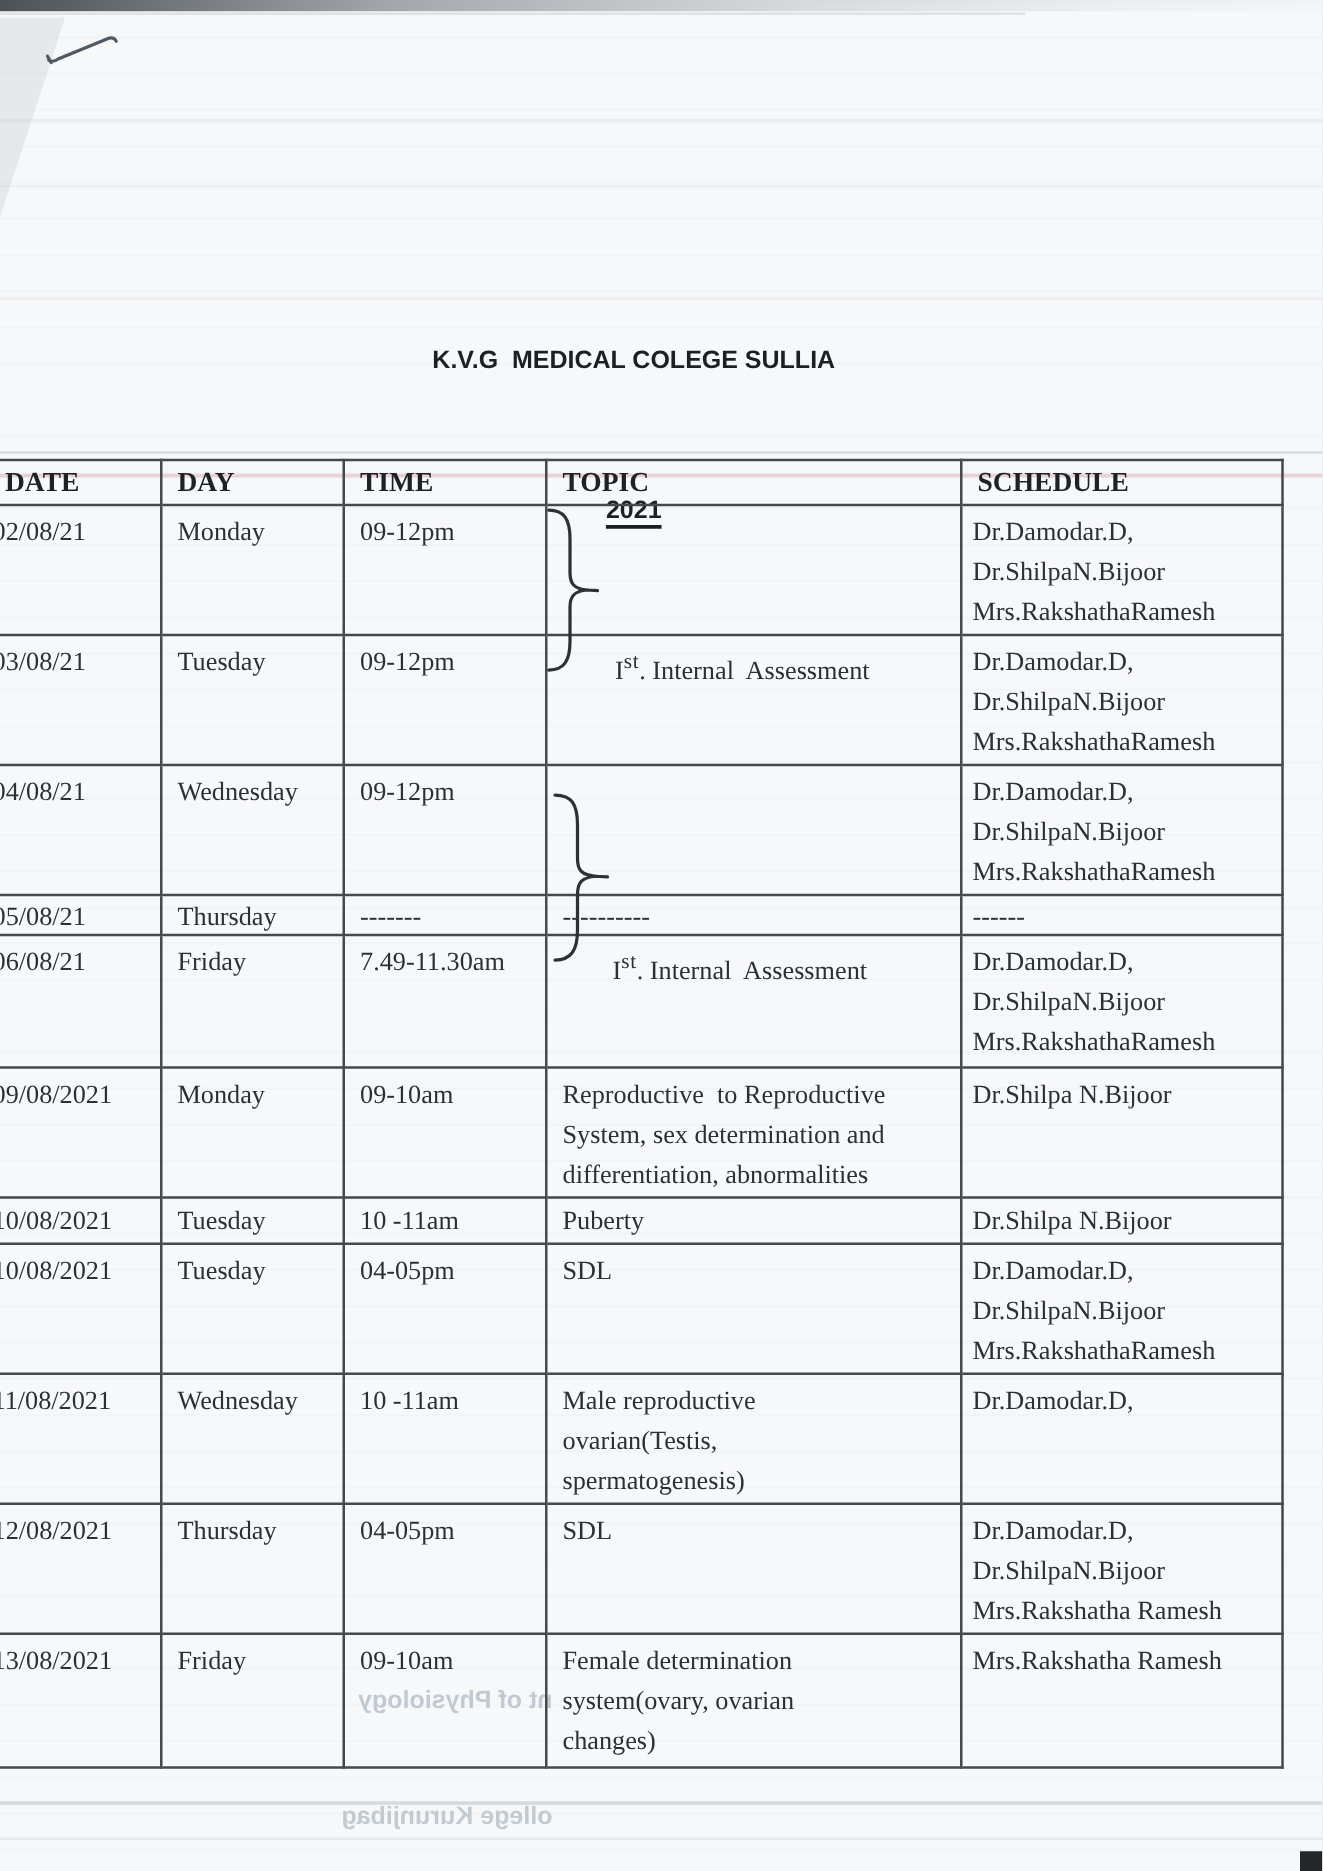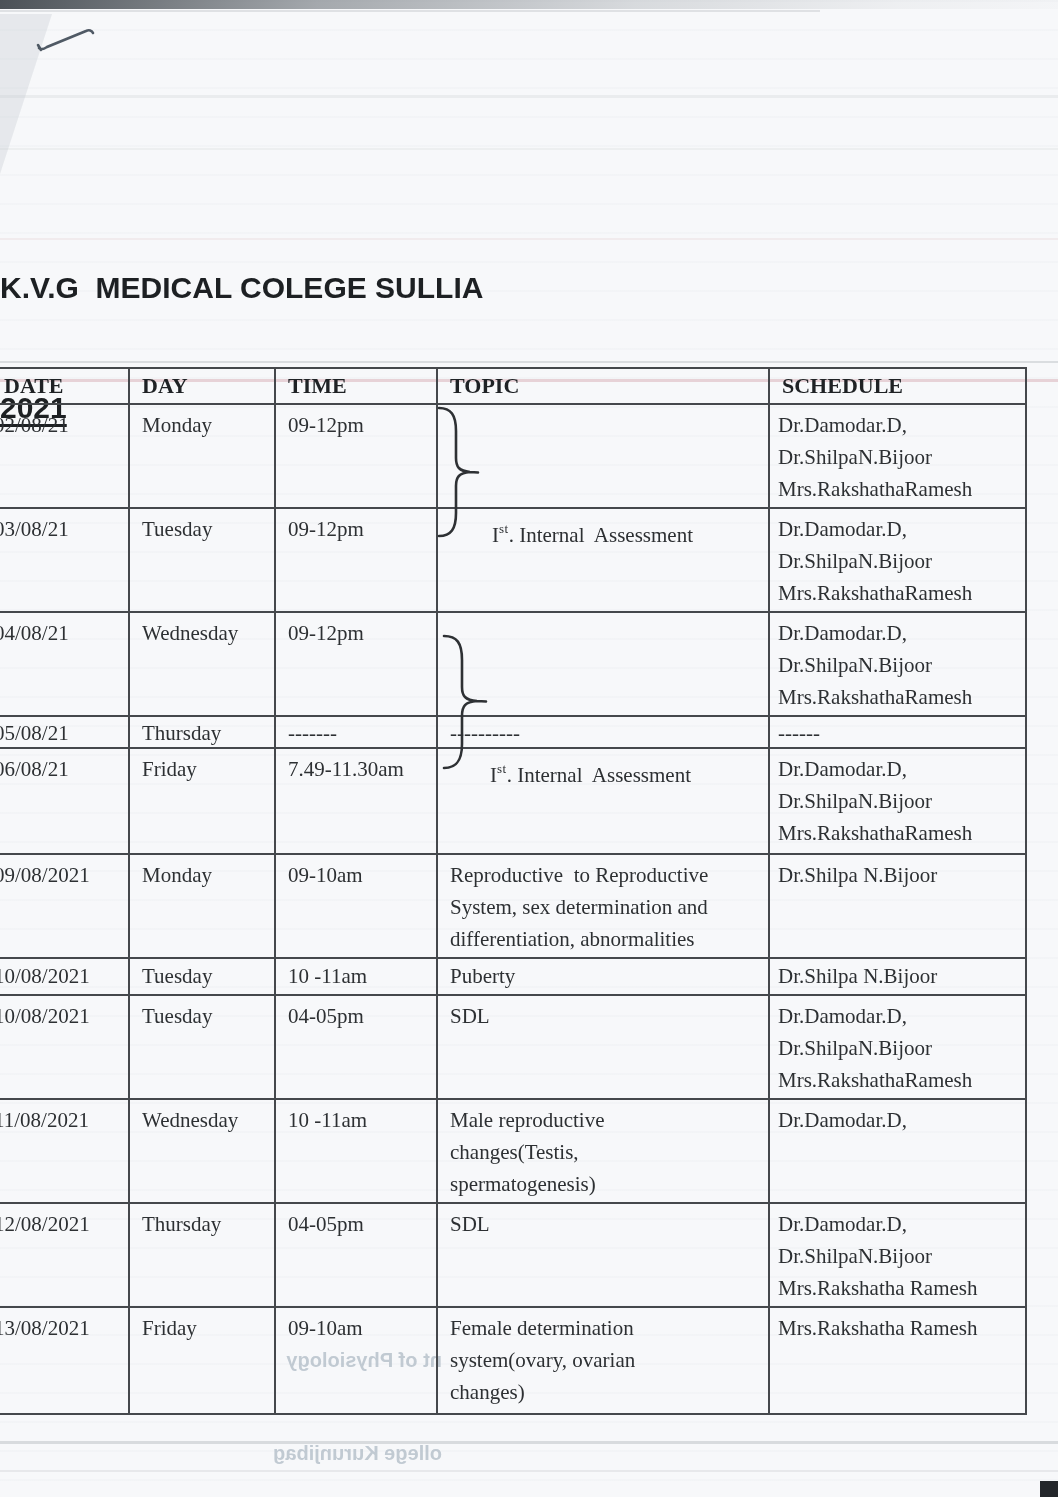--- a/index.html
+++ b/index.html
@@ -36,23 +36,23 @@
   .s4 { top:361px; height:2px; background:rgba(120,126,132,0.22); }
   .s5 { top:379px; height:3px; background:rgba(206,148,158,0.38); }
   .s6 { top:1441px; height:3px; background:rgba(146,152,158,0.30); }
   .s7 { top:1470px; height:2px; background:rgba(178,184,190,0.24); }
   .corner-dark { right:0; bottom:0; width:18px; height:16px; background:#23262a; z-index:4; }
 
   .pen-mark { left:34px; top:22px; z-index:5; }
 
   .doc-title {
     position:absolute; top:188px; left:0; width:1014px; z-index:2;
-    text-align:left;
+    text-align:center;
     font-family:"Liberation Sans", sans-serif; font-weight:bold;
-    font-size:30px; line-height:40px; color:#1d2023;
+    font-size:20px; line-height:40px; color:#1d2023;
     white-space:pre-wrap;
   }
   .u { text-decoration:underline; text-decoration-thickness:3px; text-underline-offset:6px; }
 
   .sched { position:absolute; left:-14px; top:367px; z-index:2; }
   table.grid {
     border-collapse:collapse; table-layout:fixed; width:1039px;
     font-size:21px; color:#2d3033;
   }
   .grid th, .grid td { border:2px solid #45484c; overflow:hidden; }
@@ -62,21 +62,21 @@
   }
   .grid th.h-date { padding-left:16px; }
   .grid td {
     vertical-align:top; padding:4px 8px 2px 12px; line-height:32px;
   }
   .grid td.c-date   { padding-left:6px; }
   .grid td.c-teacher{ padding-left:8px; padding-right:4px; }
   .grid td.c-topic  { padding-right:14px; }
   .tline, .pline { display:block; white-space:pre; }
   .ia { display:inline-block; margin-left:42px; white-space:pre; }
-  .ia sup { font-size:13px; vertical-align:9px; letter-spacing:0.5px; }
+  .ia sup { font-size:17px; vertical-align:9px; letter-spacing:0.5px; }
 
   .brace { position:absolute; z-index:3; }
 
   .bleed {
     position:absolute; left:142px; top:1283px; width:300px; z-index:1;
     transform:scaleX(-1);
     font-family:"Liberation Sans", sans-serif; font-weight:bold;
     font-size:20px; line-height:31px; color:#b4bfc9; opacity:0.8;
     filter:blur(0.5px); white-space:pre;
   }
@@ -216,21 +216,21 @@
           <span class="pline">Mrs.RakshathaRamesh</span>
         </td>
       </tr>
 
       <tr style="height:99px">
         <td class="c-date">11/08/2021</td>
         <td>Wednesday</td>
         <td>10 -11am</td>
         <td class="c-topic">
           <span class="tline">Male reproductive</span>
-          <span class="tline">changes(Testis,</span>
+          <span class="tline">ovarian(Testis,</span>
           <span class="tline">spermatogenesis)</span>
         </td>
         <td class="c-teacher">Dr.Damodar.D,</td>
       </tr>
 
       <tr style="height:96px">
         <td class="c-date">12/08/2021</td>
         <td>Thursday</td>
         <td>04-05pm</td>
         <td class="c-topic">SDL</td>

